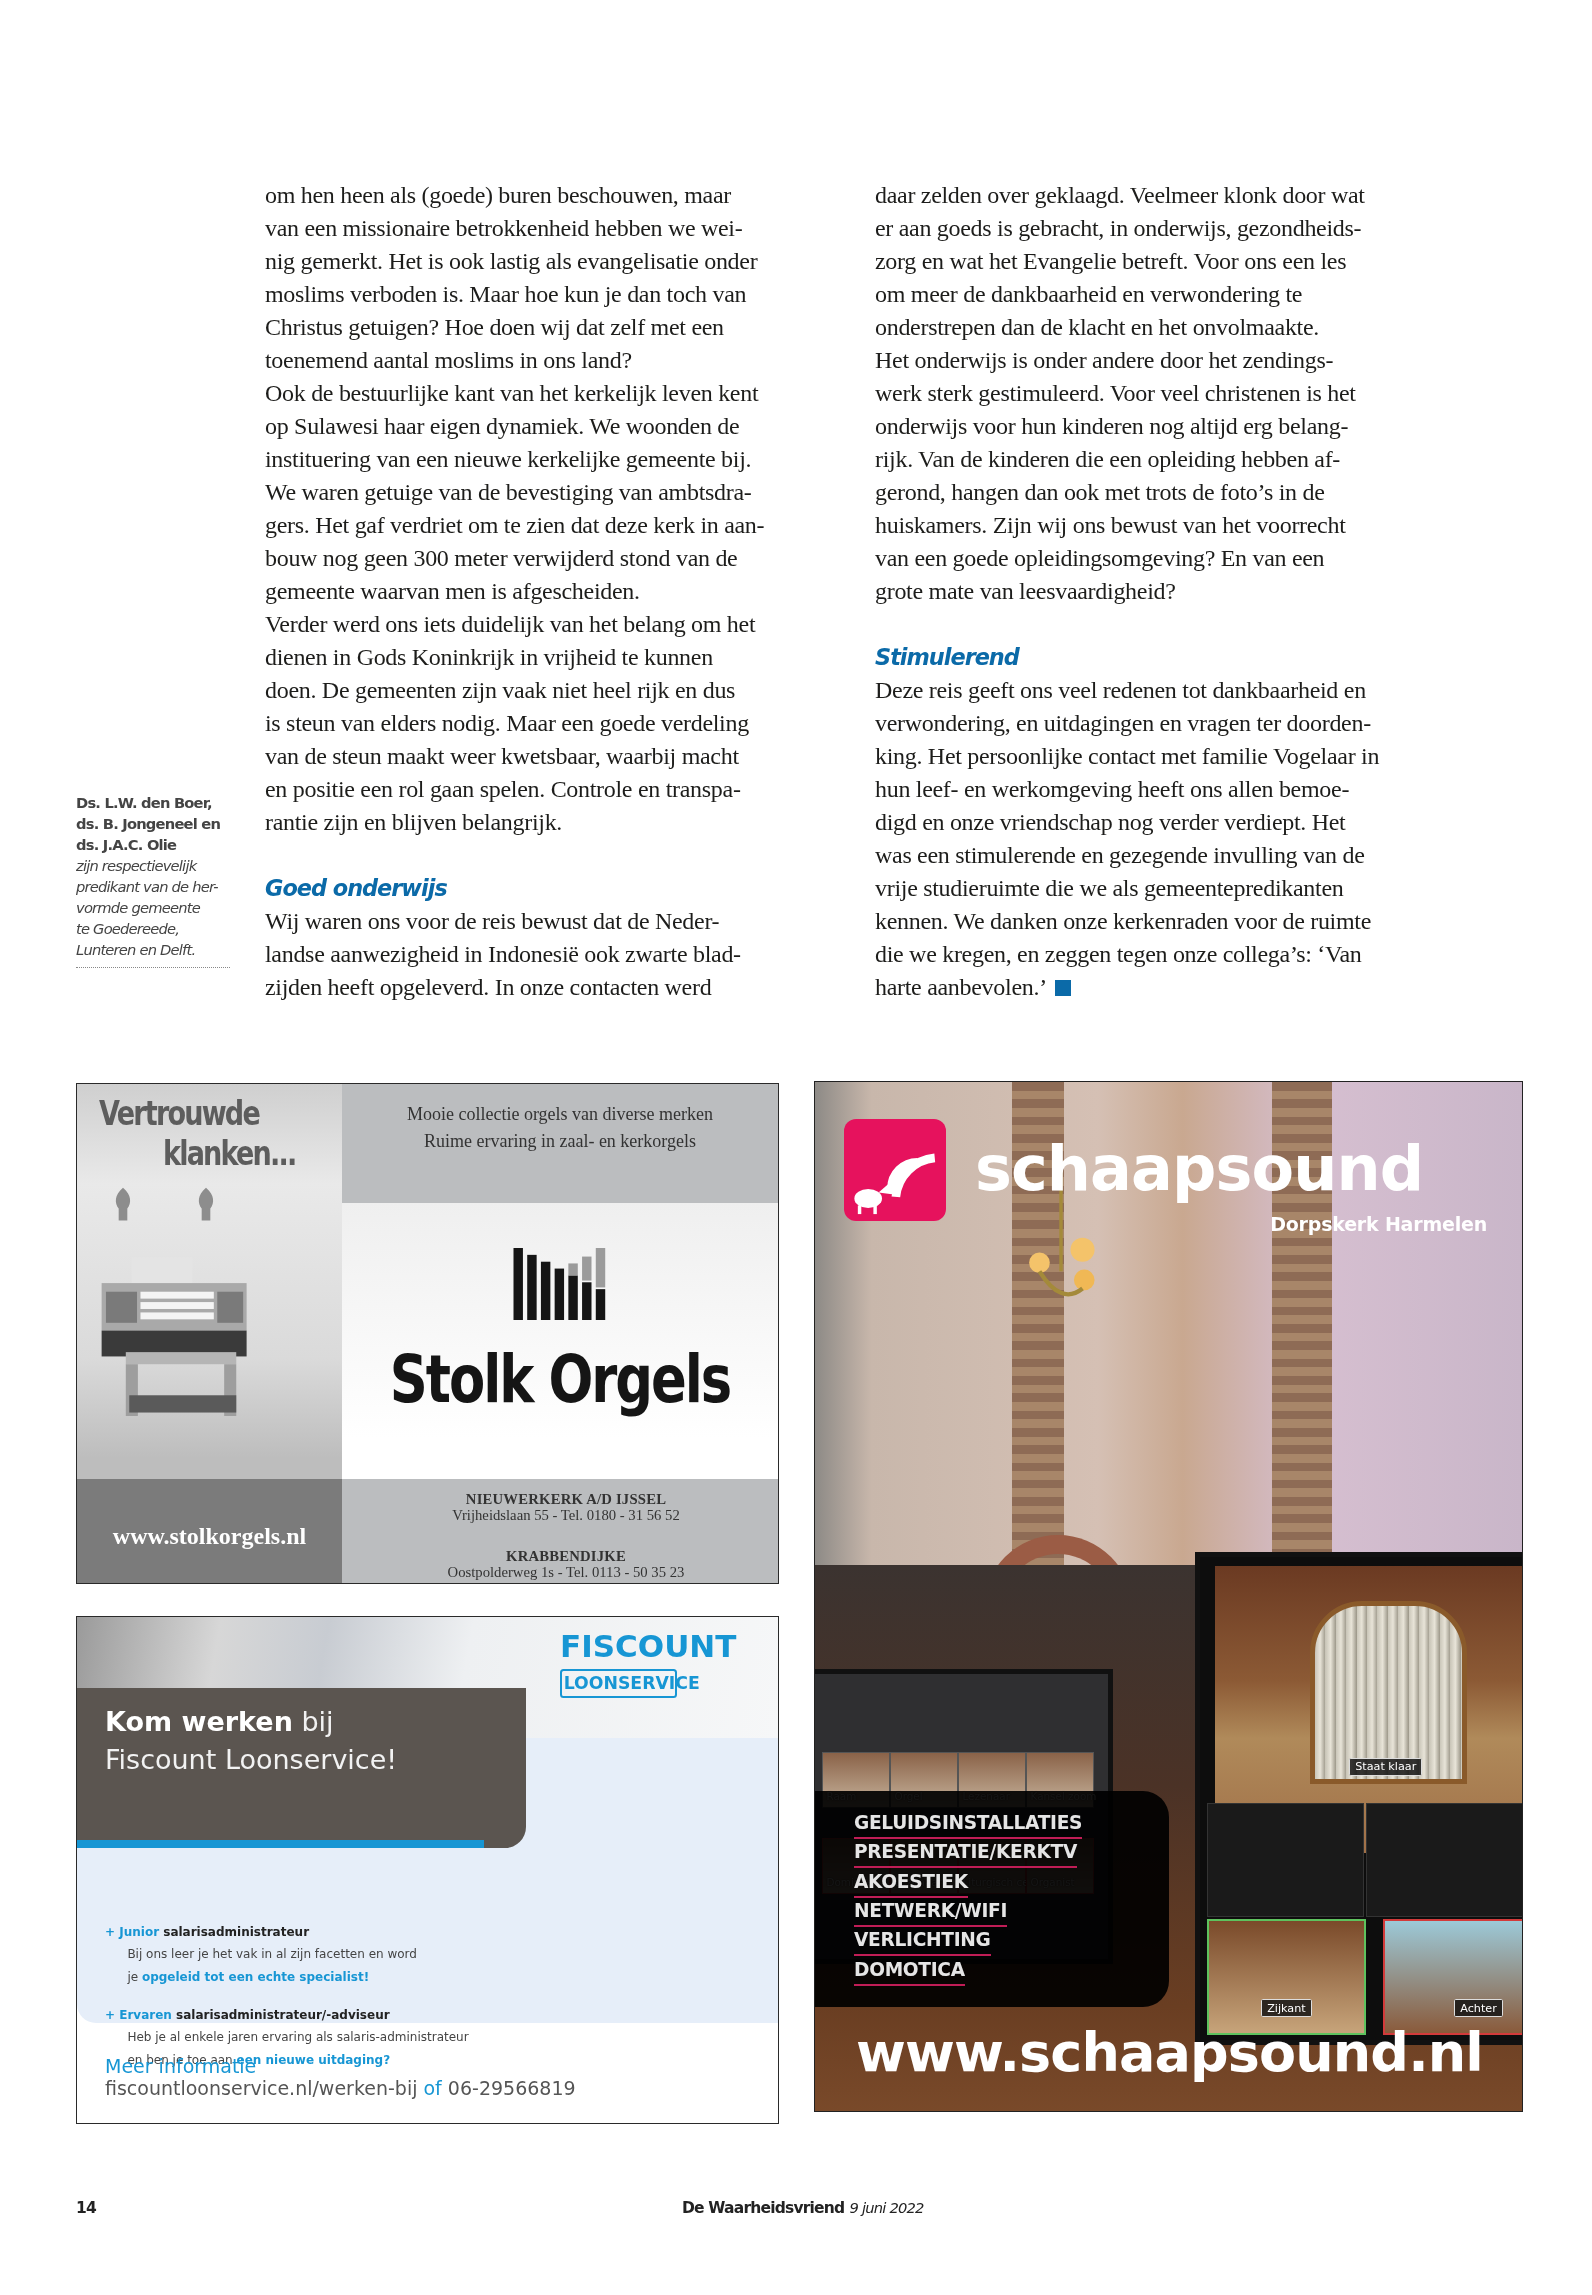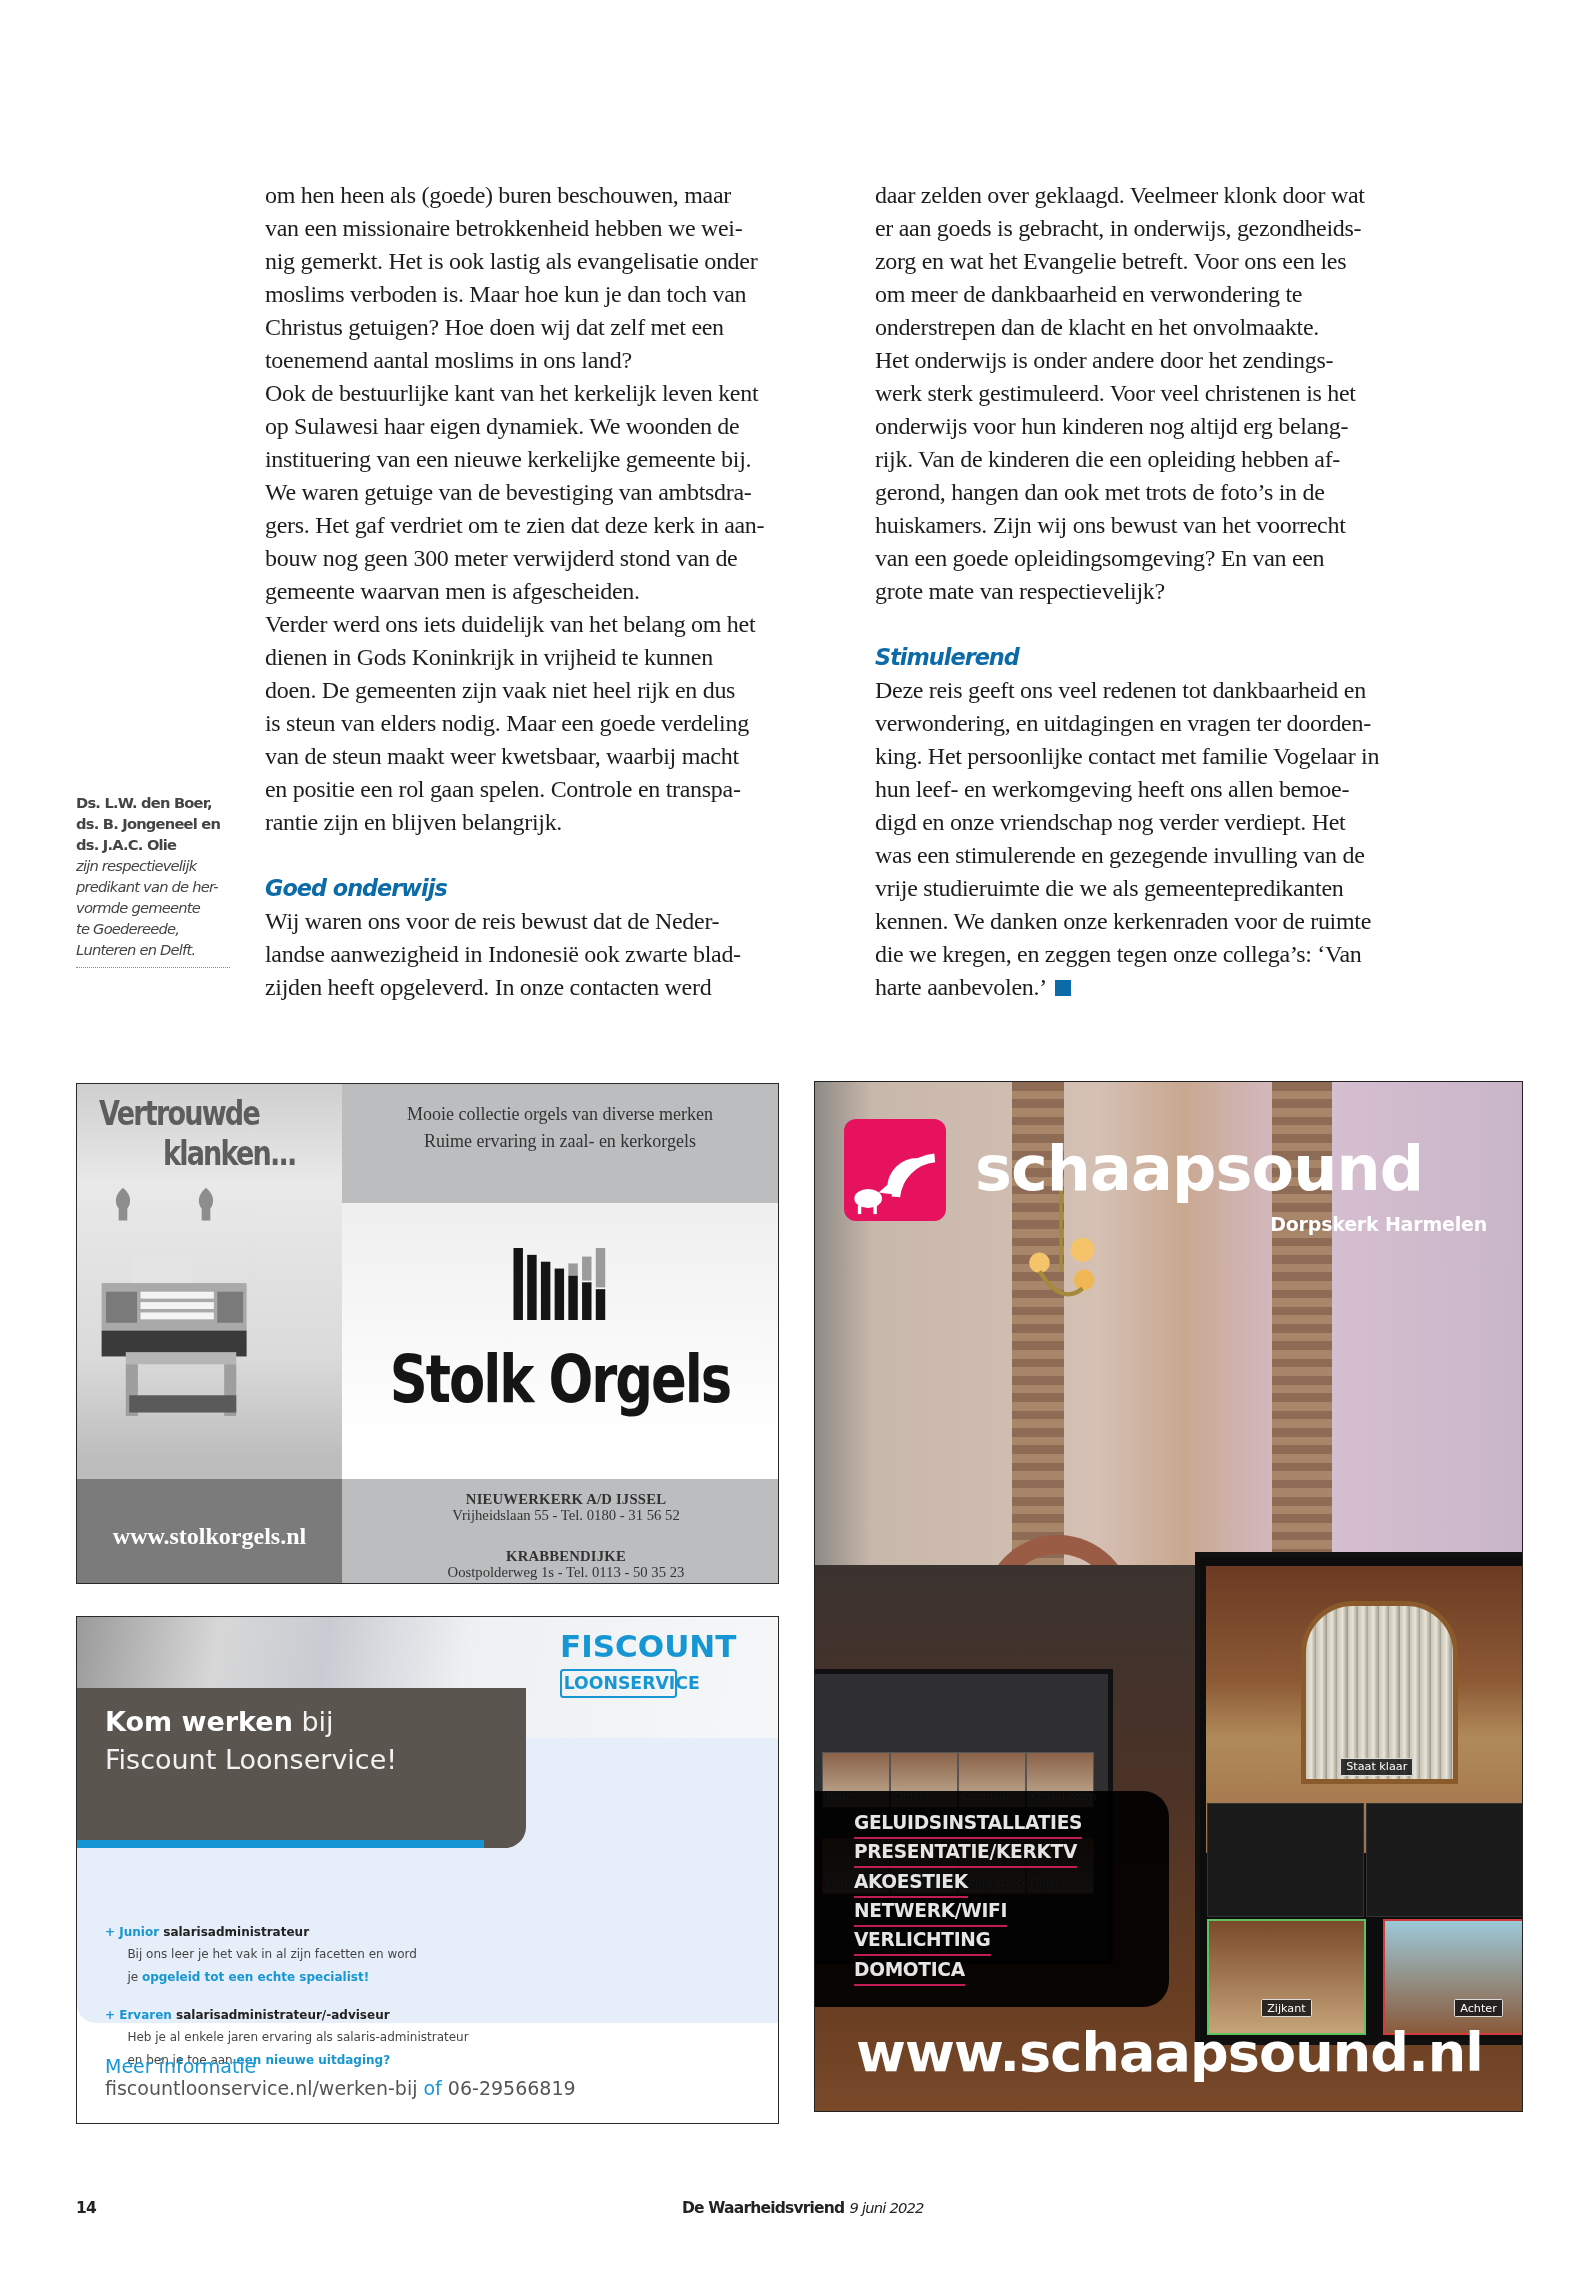--- a/index.html
+++ b/index.html
@@ -58,21 +58,21 @@
 
   
   .schaap { left:814px; top:1081px; width:709px; height:1031px; border:1.7px solid #222; box-sizing:border-box; overflow:hidden; background:#6b5a52; }
   .schaap .wall { position:absolute; left:0; top:0; width:100%; height:483px; background:linear-gradient(90deg,#8d8a86 0%,#c8b7ab 8%,#d5c0b4 40%,#c9a890 52%,#d6bfd0 70%,#c9b6c9 100%); }
   .schaap .pillar { position:absolute; background:repeating-linear-gradient(180deg,#8e6b55 0px,#8e6b55 8.6px,#a88669 8.6px,#a88669 17.3px); }
   .schaap .arch { position:absolute; left:168px; top:453px; width:112px; height:129px; border:19px solid #9b5c45; border-bottom:none; border-radius:86px 86px 0 0; }
   .schaap .chand { position:absolute; left:207px; top:86px; width:78px; height:155px; }
   .schaap .lowerbg { position:absolute; left:0; top:483px; width:100%; height:552px; background:linear-gradient(180deg,#3b3330 0%,#4b3226 40%,#6a3e22 80%,#7a4a2a 100%); }
   .schaap .mon1 { position:absolute; left:0; top:587px; width:293px; height:285px; background:#2f2f31; border:5.2px solid #111; border-left:none; }
   .schaap .mon2 { position:absolute; left:380px; top:470px; width:337px; height:483px; background:#0d0d0d; border:5.2px solid #111; }
-  .schaap .organview { position:absolute; left:6px; top:8.6px; right:0; height:287px; background:linear-gradient(180deg,#6b3a22 0%,#8c5a35 40%,#b08a5a 60%,#a07048 100%); }
+  .schaap .organview { position:absolute; left:15px; top:8.6px; right:0; height:287px; background:linear-gradient(180deg,#6b3a22 0%,#8c5a35 40%,#b08a5a 60%,#a07048 100%); }
   .schaap .pipes { position:absolute; left:95px; top:35px; width:147px; height:173px; background:repeating-linear-gradient(90deg,#c9c5b8 0px,#e8e4d8 5.2px,#9f9a8c 10.4px); border-radius:52px 52px 0 0; border:5.2px solid #8a5a2a; }
   .schaap .thumbrow { position:absolute; left:7px; height:54px; display:flex; gap:0; }
   .schaap .thumb { width:66px; height:54px; background:linear-gradient(180deg,#8a6248,#c7b39c); border:1.7px solid #555; position:relative; font-family:"DejaVu Sans", sans-serif; font-size:10.4px; color:#fff; }
   .schaap .thumb.red { border-color:#d33a3a; }
   .schaap .thumb span { position:absolute; left:3.5px; bottom:5.2px; white-space:nowrap; text-shadow:0 0 1.7px #000; }
   .schaap .tag { position:absolute; background:rgba(20,20,20,0.85); color:#fff; font-family:"DejaVu Sans", sans-serif; font-size:11.2px; padding:1.7px 5.2px; border:0.9px solid #ddd; border-radius:1.7px; }
   .schaap .logo-box { position:absolute; left:28.5px; top:37px; width:102px; height:102px; background:#e6125d; border-radius:12px; }
   .schaap .brandname { position:absolute; left:160px; top:52px; font-family:"DejaVu Sans", sans-serif; font-weight:bold; font-size:62px; color:#fff; letter-spacing:-0.9px; line-height:69px; }
   .schaap .location { position:absolute; right:35px; top:131px; font-family:"DejaVu Sans", sans-serif; font-weight:bold; font-size:19px; color:#fff; letter-spacing:-0.2px; }
   .schaap .svcbox { position:absolute; left:0; top:709px; width:354px; height:216px; background:rgba(0,0,0,0.92); border-top-right-radius:26px; border-bottom-right-radius:26px; }
@@ -133,21 +133,21 @@
       <span class="line">onderstrepen dan de klacht en het onvolmaakte.</span>
     </p>
   <p id="c2p2">
       <span class="line">Het onderwijs is onder andere door het zendings-</span>
       <span class="line">werk sterk gestimuleerd. Voor veel christenen is het</span>
       <span class="line">onderwijs voor hun kinderen nog altijd erg belang-</span>
       <span class="line">rijk. Van de kinderen die een opleiding hebben af-</span>
       <span class="line">gerond, hangen dan ook met trots de foto’s in de</span>
       <span class="line">huiskamers. Zijn wij ons bewust van het voorrecht</span>
       <span class="line">van een goede opleidingsomgeving? En van een</span>
-      <span class="line">grote mate van respectievelijk?</span>
+      <span class="line">grote mate van leesvaardigheid?</span>
     </p>
   <div class="gap"></div>
   <h3>Stimulerend</h3>
   <p id="c2p3">
       <span class="line">Deze reis geeft ons veel redenen tot dankbaarheid en</span>
       <span class="line">verwondering, en uitdagingen en vragen ter doorden-</span>
       <span class="line">king. Het persoonlijke contact met familie Vogelaar in</span>
       <span class="line">hun leef- en werkomgeving heeft ons allen bemoe-</span>
       <span class="line">digd en onze vriendschap nog verder verdiept. Het</span>
       <span class="line">was een stimulerende en gezegende invulling van de</span>

